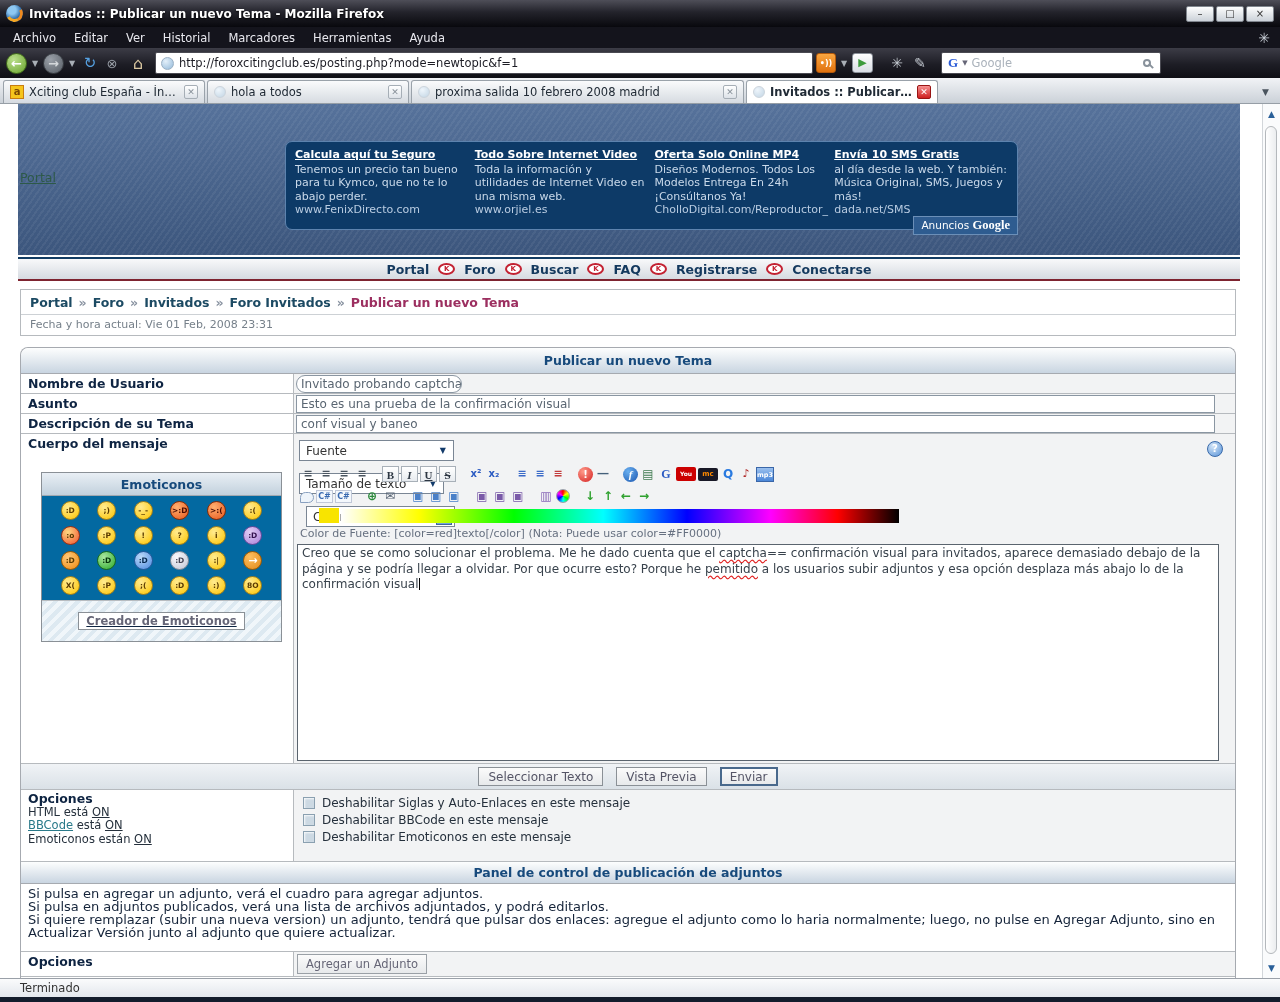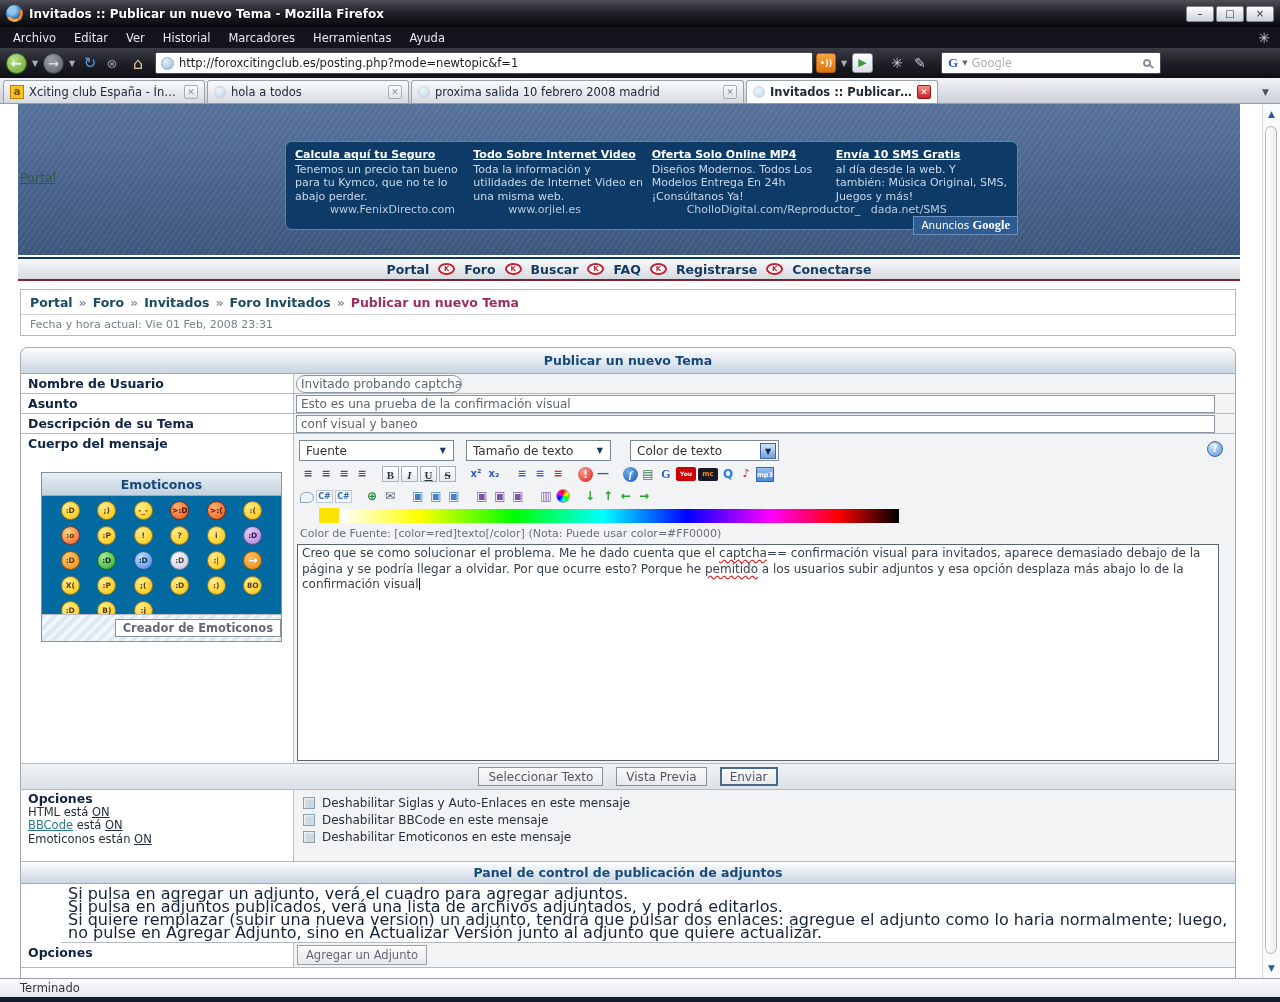--- a/index.html
+++ b/index.html
@@ -74,21 +74,21 @@
   .page { position:absolute; left:18px; top:0; width:1226px; }
 
   .site-header { position:relative; width:1222px; height:151px;
     background:repeating-linear-gradient(305deg,rgba(255,255,255,.055) 0 2px,rgba(0,0,0,0) 2px 5px),
                linear-gradient(#56729b,#3c567d); }
   .portal-link { position:absolute; left:2px; top:66px; color:#2d5948; font-size:12.5px; text-decoration:underline; }
   .adbox { position:absolute; left:267px; top:37px; width:733px; height:89px; background:#0d3a67;
     border:1px solid #5d83ae; border-radius:7px; display:flex; padding:6px 9px; gap:6px; }
   .adcol { width:178px; font-size:11px; line-height:13.5px; color:#c9d9ea; }
   .ad-title { color:#fff; font-weight:bold; text-decoration:underline; display:block; margin-bottom:1px; }
-  .ad-url { color:#b9cce2;margin-left:35px; }
+  .ad-url { color:#b9cce2; }
   .adbadge { position:absolute; right:-1px; bottom:-6px; background:#2e5c90; border:1px solid #6b8fb8;
     color:#fff; font-size:10.5px; padding:1px 7px; }
   .adbadge b { font-family:"Liberation Serif",serif; font-size:12.5px; }
 
   .navstrip { margin-top:2px; width:1222px; height:24px; background:linear-gradient(#f8f9fa,#d6dbe1);
     border-top:2px solid #123c63; border-bottom:2px solid #7e2430; display:flex; align-items:center;
     justify-content:center; gap:9px; font-size:12.5px; font-weight:bold; color:#14395e; }
   .koval { width:17px; height:12px; border:2px solid #c32232; border-radius:50%; color:#c32232;
     font-size:7px; font-weight:bold; line-height:8px; text-align:center; background:#fff; flex:none; }
 
@@ -125,27 +125,27 @@
     color:#5a3a00; text-align:center; line-height:17px; background:radial-gradient(circle at 35% 30%,#ffeb90,#fdc500);
     white-space:nowrap; overflow:hidden; }
   .e-r  { background:radial-gradient(circle at 35% 30%,#ffb070,#e8571c); border-color:#8a2a00; color:#4a0a00; }
   .e-rf { background:radial-gradient(circle at 35% 30%,#ffd880,#ef5030); border-color:#a03010; }
   .e-p  { background:radial-gradient(circle at 35% 30%,#e2cef5,#a97fd8); border-color:#6a4a9a; color:#33104d; }
   .e-o  { background:radial-gradient(circle at 35% 30%,#ffc878,#f08a10); border-color:#a05a00; }
   .e-g  { background:radial-gradient(circle at 35% 30%,#aae8a0,#2aa82a); border-color:#1a6a1a; color:#04320a; }
   .e-b  { background:radial-gradient(circle at 35% 30%,#bcdaf8,#4a88e0); border-color:#2a5a9a; color:#04264d; }
   .e-s  { background:radial-gradient(circle at 35% 30%,#fafafd,#c0c4d4); border-color:#8a8f9a; color:#445; }
   .e-a  { background:radial-gradient(circle at 35% 30%,#ffc060,#e08818); border-color:#a05a00; color:#fff; font-size:11px; }
-  .emopanel-foot { position:absolute; left:0; bottom:0; width:100%; height:27px;
+  .emopanel-foot { position:absolute; left:0; bottom:0; width:100%; height:41px;
     background:repeating-linear-gradient(135deg,#dde9f1 0 4px,#f0f6fa 4px 8px); border-top:1px solid #b8bcc0;
-    display:flex; align-items:center; justify-content:flex-end; }
+    display:flex; align-items:center; justify-content:center;text-decoration:underline; }
   .emo-btn { background:#fff; border:1px solid #8a9096; font-size:11.5px; color:#667; padding:1px 7px; }
 
   .body-field { flex:1; background:#f2f3f4; position:relative; }
-  .selrow { position:absolute; left:5px; top:6px; display:flex; gap:12px; }
+  .selrow { position:absolute; left:5px; top:6px; display:flex; gap:12px;flex-direction:column; }
   .sel { height:21px; background:#fff; border:1px solid #7a8694; display:flex; align-items:center;
     font-size:12px; color:#333; padding-left:6px; justify-content:space-between; }
   .sel .arr { color:#123a6a; font-size:8px; padding-right:7px; }
   .s1 { width:155px; } .s2 { width:145px; } .s3 { width:149px; margin-left:7px; padding-right:2px; }
   .arrbtn { width:16px; height:16px; background:linear-gradient(#d6e5f7,#6fa0dc); border:1px solid #41669c;
     color:#0e2a52; font-size:8px; line-height:15px; text-align:center; }
   .help { position:absolute; right:12px; top:7px; width:16px; height:16px; border-radius:50%;
     background:radial-gradient(circle at 35% 30%,#d2e4f7,#5a94d8); border:1px solid #3a6aaa; color:#fff;
     font-size:10px; font-weight:bold; text-align:center; line-height:14px; }
   .tbrow { position:absolute; left:6px; display:flex; align-items:center; gap:2px; height:17px; }
@@ -209,21 +209,21 @@
   .opt-title { font-weight:bold; font-size:12.5px; color:#0e2442; }
   .teal-link { color:#2a7a8a; text-decoration:underline; }
   .on { text-decoration:underline; }
   .optright { flex:1; background:#f2f3f4; padding:4px 0 0 9px; }
   .cbline { display:flex; align-items:center; gap:7px; height:17px; font-size:12px; color:#25303c; }
   .cb { width:12px; height:12px; background:#ccd9e3; border:1px solid #8aa0b0; flex:none;
     box-shadow:inset 1px 1px 2px rgba(255,255,255,.85); }
 
   .attach-title { height:22px; background:linear-gradient(#fdfefe,#c9d5e1); border-bottom:1px solid #a6aab0;
     text-align:center; line-height:22px; font-weight:bold; font-size:12.5px; color:#174a7c; }
-  .attach-text { padding:3px 7px 3px; font-size:16px; color:#15243a; line-height:13px; border-bottom:1px solid #b6babe;margin-left:40px; }
+  .attach-text { padding:3px 7px 12px; font-size:13px; color:#15243a; line-height:13px; border-bottom:1px solid #b6babe; }
 
   .optrow2 { display:flex; border-bottom:1px solid #b6babe; height:25px; }
   .abtn { background:linear-gradient(#fbfbfb,#e7e9eb); border:1px solid #9aa0a6; font-size:11.5px; color:#667;
     padding:1px 8px; height:20px; display:flex; align-items:center; margin-left:1px; }
 
   
   .scrollbar { position:absolute; left:1262px; top:104px; width:18px; height:874px; background:#fafbfc;
     border-left:1px solid #d2d6da; }
   .sb-up { position:absolute; top:5px; left:0; width:17px; text-align:center; color:#2a6099; font-size:9px; }
   .sb-dn { position:absolute; bottom:5px; left:0; width:17px; text-align:center; color:#2a6099; font-size:9px; }

